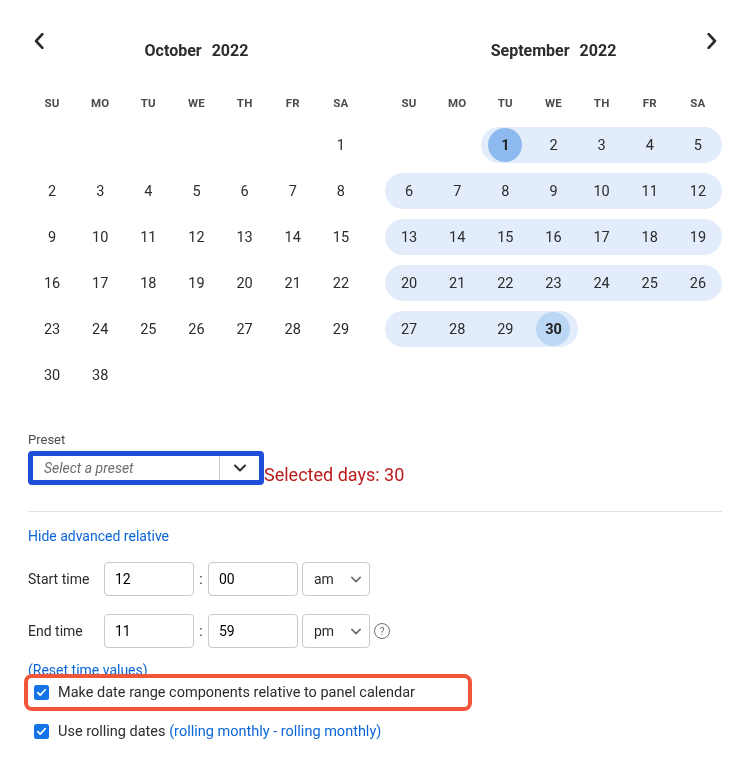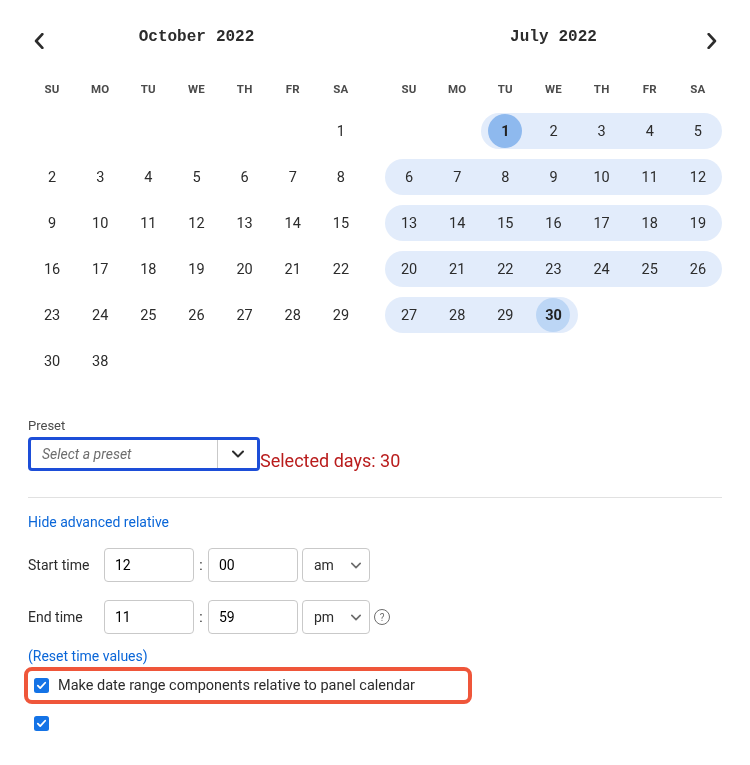--- a/index.html
+++ b/index.html
@@ -14,26 +14,25 @@
   }
   .calendars {
     display: flex;
     gap: 20px;
   }
   .calendar {
     flex: 1;
   }
   .cal-header {
     display: flex;
-    align-items: flex-start;
+    align-items: flex-end;
     justify-content: center;
     position: relative;
     height: 32px;
-    margin-bottom: 18px;
-    font-family: Liberation Mono, monospace;
+    margin-bottom: 32px;
   }
   .cal-nav {
     position: absolute;
     top: 2px;
     width: 22px;
     height: 22px;
     display:flex; align-items:center; justify-content:center;
     cursor: pointer;
   }
   .cal-nav.left { left: 0; }
@@ -88,21 +87,21 @@
     align-items: flex-end;
   }
   .preset-label {
     font-size: 13px;
     color: #4b4b4b;
     margin-bottom: 4px;
     display:block;
   }
   .preset-select {
     display: flex;
-    border: 3px solid #1d4ed8;
+    border: 5px solid #1d4ed8;
     border-radius: 4px;
     height: 34px;
     overflow: hidden;
   }
   .preset-text {
     width: 186px;
     padding: 0 11px;
     display:flex; align-items:center;
     font-style: italic;
     color: #6d6d6d;
@@ -176,21 +175,21 @@
     display:flex;
     align-items:center;
     gap: 9px;
     margin-top: 10px;
     padding: 6px 6px;
   }
   .cb-row.highlight {
     outline: 4px solid #ef563a;
     border-radius: 4px;
     width: 440px;
-    margin-top: 7px;
+    margin-top: 0;
   }
   .cb {
     width:15px; height:15px; border-radius:2.5px;
     background:#1473e6;
     display:flex;align-items:center;justify-content:center;
     flex-shrink:0;
     cursor:pointer;
   }
   .cb svg { display:block; }
   .cb-label { font-size:14.5px; color:#2c2c2c; }
@@ -276,21 +275,21 @@
           <div class="day-cell empty"></div>
           <div class="day-cell empty"></div>
           <div class="day-cell empty"></div>
         </div>
       </div>
   </div>
 
   <div class="calendar">
     <div class="cal-header">
       <div class="cal-title">
-        <span class="month">July</span><span>2022</span>
+        <span class="month">September</span><span>2022</span>
       </div>
       <div class="cal-nav right chev">
         <svg width="11" height="16" viewBox="0 0 8 14">
             <path d="M1.5 1 L7 7 L1.5 13" fill="none" stroke="#2c2c2c" stroke-width="2.3" stroke-linecap="round" stroke-linejoin="round"></path>
           </svg>
       </div>
     </div>
     <div class="dow-row" id="dow-right">
         <div class="dow-cell">SU</div>
         <div class="dow-cell">MO</div>
@@ -418,13 +417,17 @@
   </div>
   <span class="cb-label">Make date range components relative to panel calendar</span>
 </div>
 
 <div class="cb-row">
   <div class="cb">
     <svg width="11" height="11" viewBox="0 0 12 12">
         <path d="M2 6.2 L4.6 8.8 L10 3" fill="none" stroke="#fff" stroke-width="2" stroke-linecap="round" stroke-linejoin="round"></path>
       </svg>
   </div>
+  <span class="cb-label">
+    <span>Use rolling dates</span>
+    <span class="rolling-text">(rolling monthly - rolling monthly)</span>
+  </span>
 </div>
 
 </body></html>

